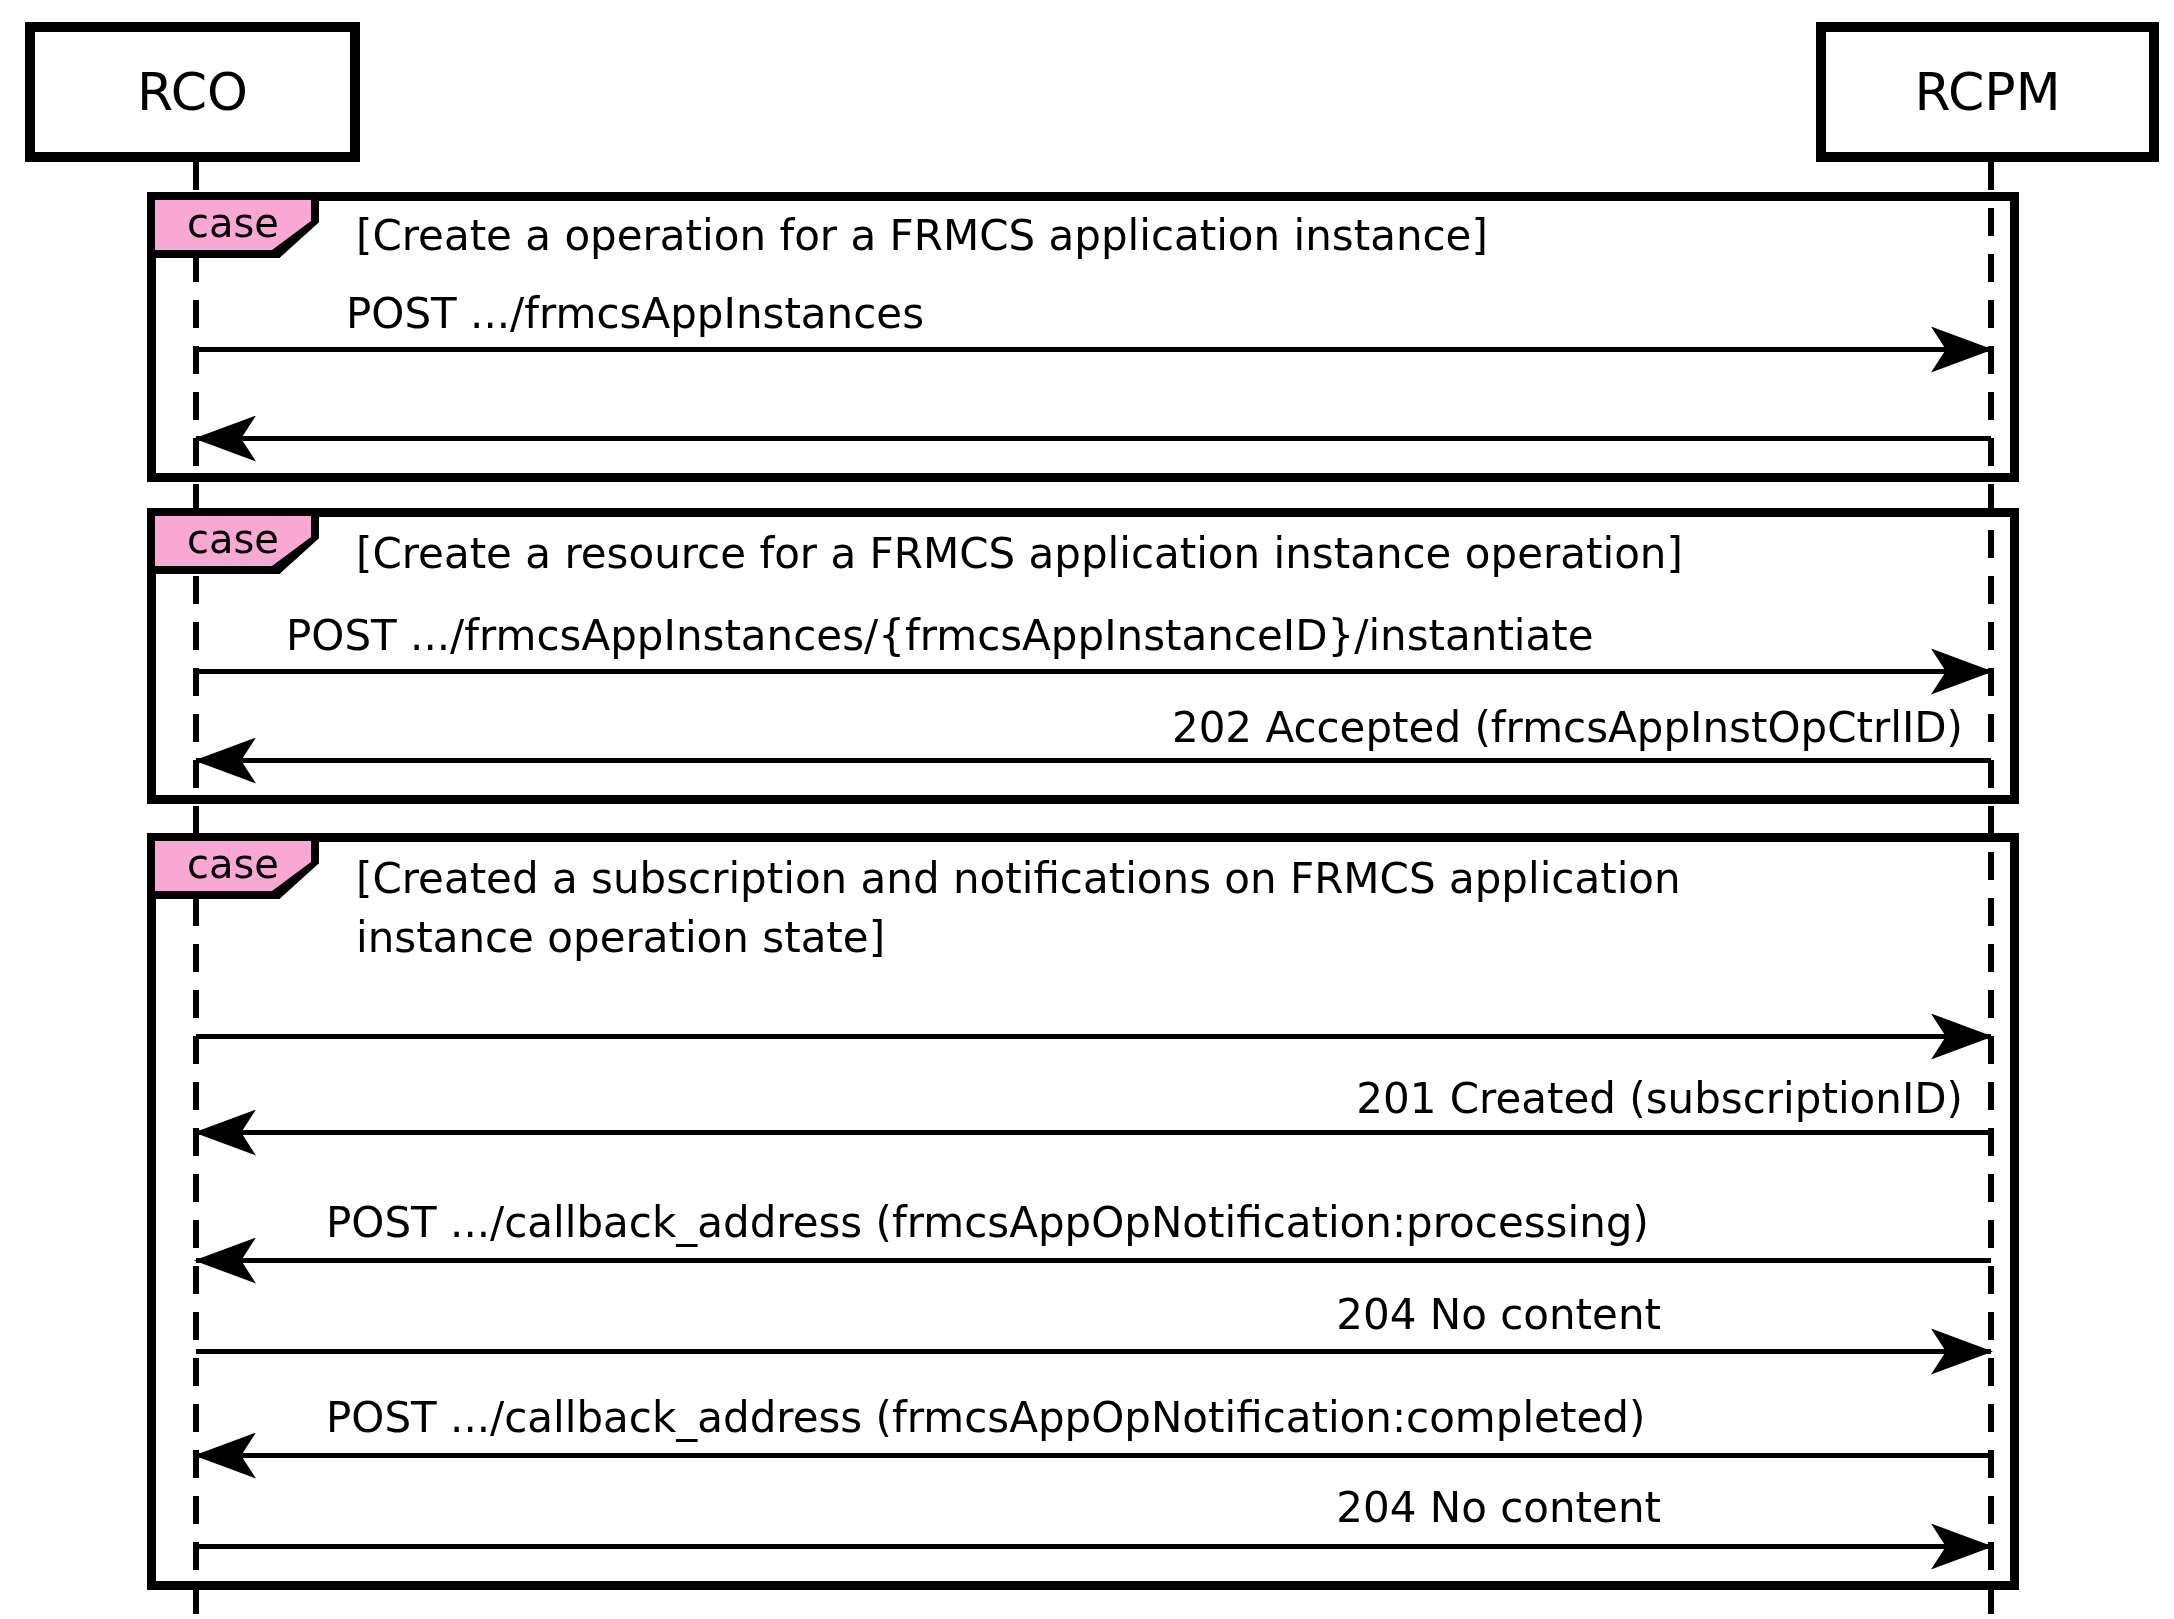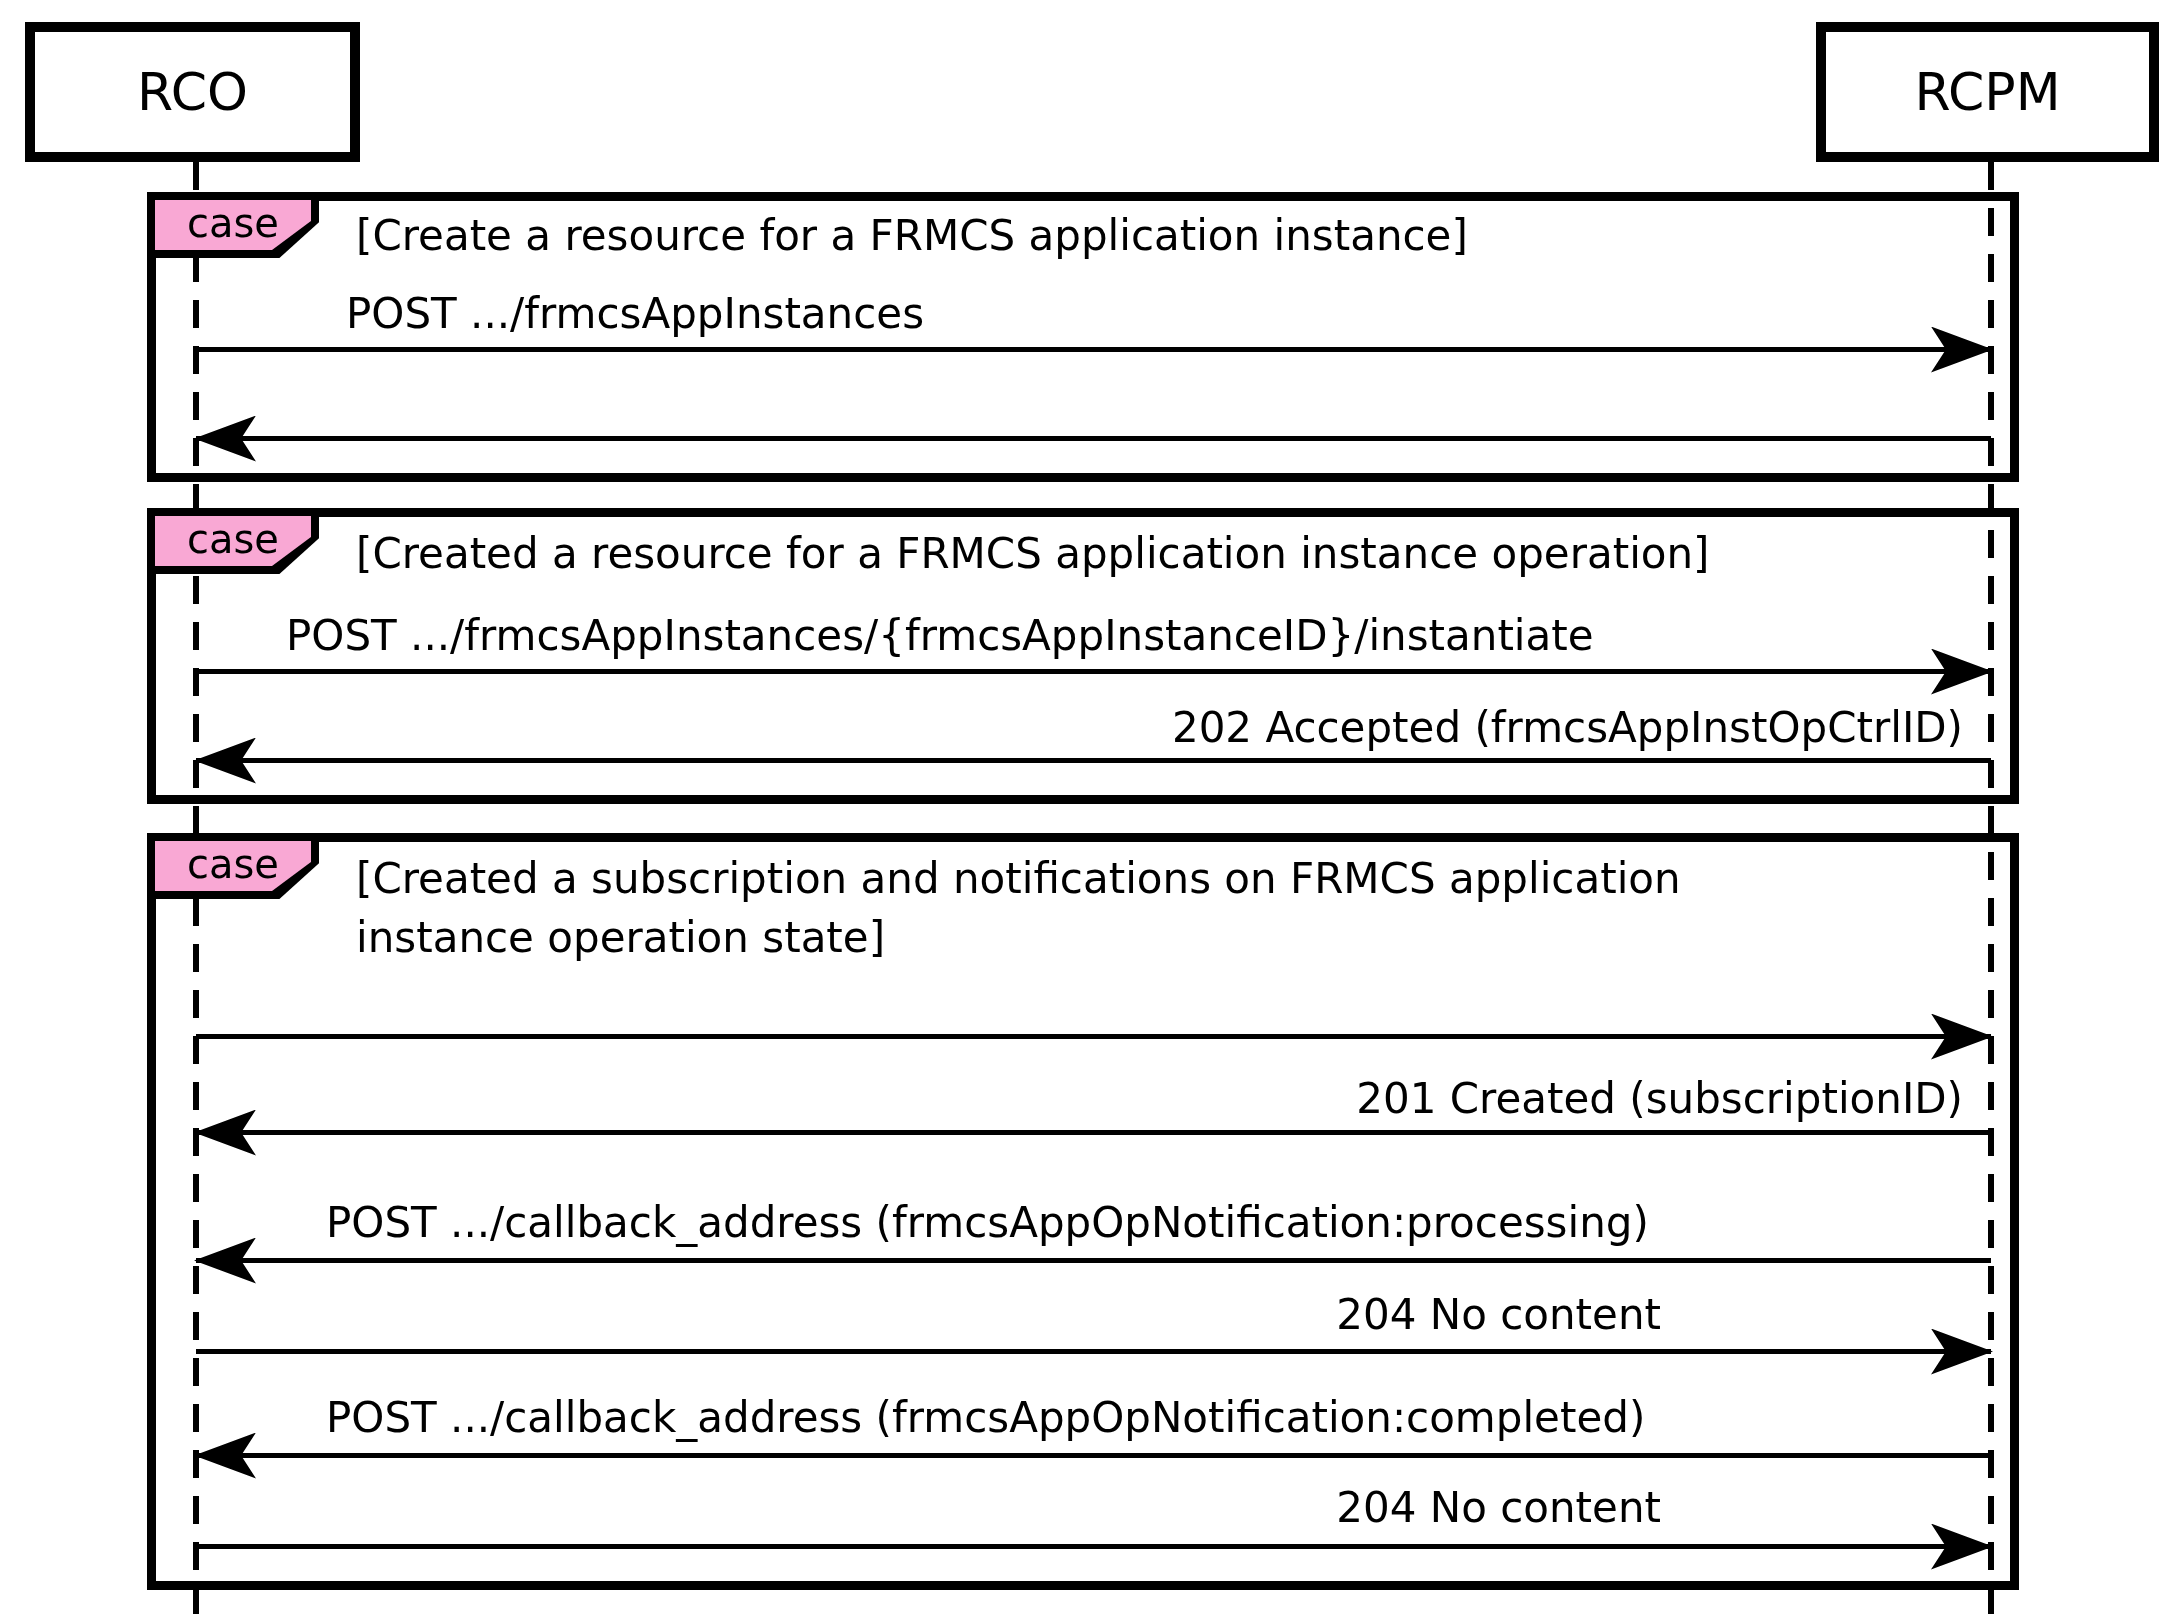--- a/index.html
+++ b/index.html
@@ -62,37 +62,37 @@
     <span>RCPM</span>
   </div>
   <div class="actor" id="actor-rco">
     <span>RCO</span>
   </div>
 
   <div class="frame" id="frame-1">
     <div class="case-tab">
       <div class="tab-inner">case</div>
     </div>
-    <div class="guard" style="top:6px;left:200px;">[Create a resource for a FRMCS application instance]</div>
+    <div class="guard" style="top:6px;left:200px;">[Create a operation for a FRMCS application instance]</div>
 
     <div class="lbl" style="top:88px;padding-left:150px;">POST .../frmcsAppInstances</div>
     <div class="arrow right" style="top:146px;">
       <div class="head"></div>
     </div>
 
     <div class="arrow left" style="top:235px;">
       <div class="head"></div>
     </div>
   </div>
 
   <div class="frame" id="frame-2">
     <div class="case-tab">
       <div class="tab-inner">case</div>
     </div>
-    <div class="guard" style="top:8px;left:200px;">[Created a resource for a FRMCS application instance operation]</div>
+    <div class="guard" style="top:8px;left:200px;">[Create a resource for a FRMCS application instance operation]</div>
 
     <div class="lbl" style="top:94px;padding-left:90px;">POST .../frmcsAppInstances/{frmcsAppInstanceID}/instantiate</div>
     <div class="arrow right" style="top:152px;">
       <div class="head"></div>
     </div>
 
     <div class="lbl r" style="top:186px;padding-right:28px;">202 Accepted (frmcsAppInstOpCtrlID)</div>
     <div class="arrow left" style="top:241px;">
       <div class="head"></div>
     </div>

